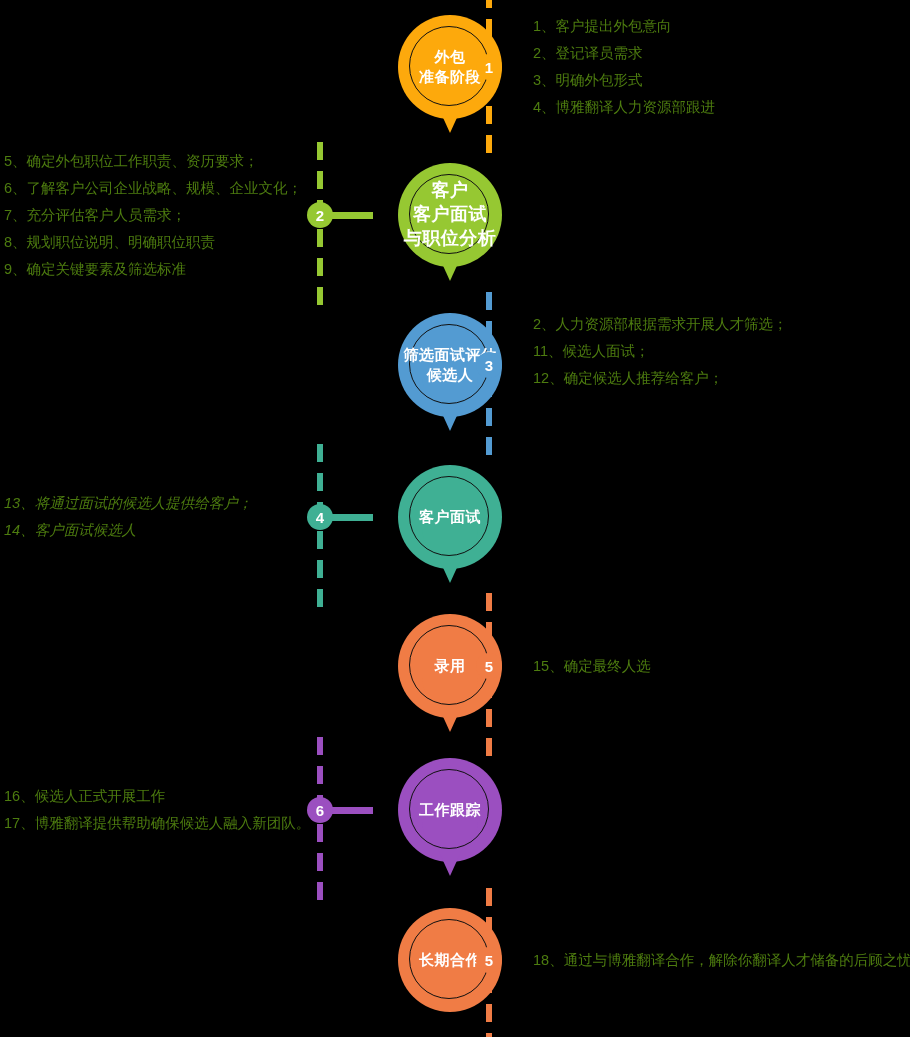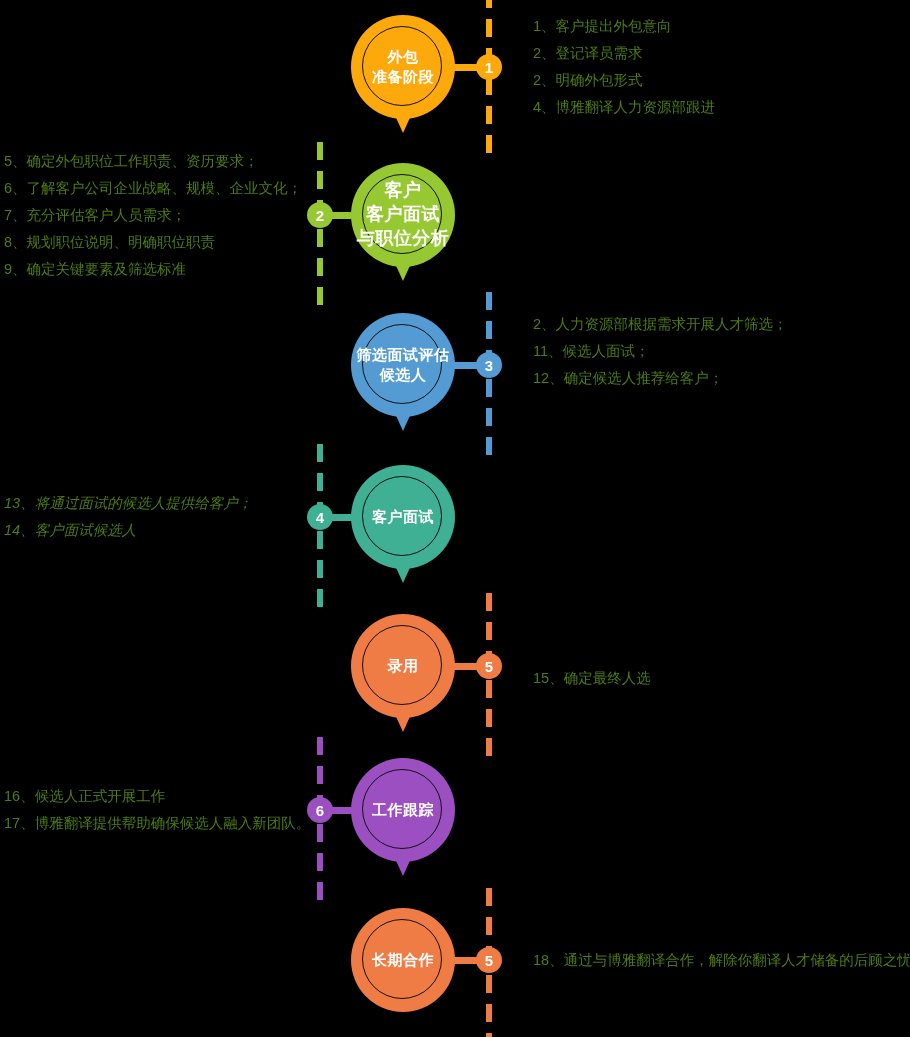--- a/index.html
+++ b/index.html
@@ -18,21 +18,21 @@
 
   
   .badge{
     position:absolute;width:26px;height:26px;border-radius:50%;
     color:#fff;font-size:15px;font-weight:bold;
     display:flex;align-items:center;justify-content:center;
     line-height:1;z-index:6;
   }
 
   
-  .pin{position:absolute;z-index:4;}
+  .pin{position:absolute;z-index:4;margin-left:47px;}
   .pin .disc{
     position:absolute;left:0;top:0;width:104px;height:104px;border-radius:50%;
   }
   .pin .tail{
     position:absolute;left:50%;top:74px;width:40px;height:44px;
     margin-left:-20px;
     clip-path:polygon(0 0,100% 0,50% 100%);
   }
   .pin .ring{
     position:absolute;left:11px;top:11px;width:80px;height:80px;
@@ -77,21 +77,21 @@
       <div class="cap" style="background: rgb(253, 169, 12);"></div>
       <div class="ring"></div>
       <div class="label">
         <span>外包</span>
         <span>准备阶段</span>
       </div>
     </div>
     <div class="desc right" style="top: 13px; left: 533px;">
       <p>1、客户提出外包意向</p>
       <p>2、登记译员需求</p>
-      <p>2、明确外包形式</p>
+      <p>3、明确外包形式</p>
       <p>4、博雅翻译人力资源部跟进</p>
     </div>
     <div class="rail" style="left: 317px; top: 142px; height: 155px;">
       <i style="background: rgb(150, 200, 50);"></i>
       <i style="background: rgb(150, 200, 50);"></i>
       <i style="background: rgb(150, 200, 50);"></i>
       <i style="background: rgb(150, 200, 50);"></i>
       <i style="background: rgb(150, 200, 50);"></i>
       <i style="background: rgb(150, 200, 50);"></i>
     </div>
@@ -175,21 +175,21 @@
     <div class="badge" style="background: rgb(240, 124, 69); left: 476px; top: 653px;">5</div>
     <div class="pin" style="left: 351px; top: 614px; width: 104px; height: 104px;">
       <div class="disc" style="background: rgb(240, 124, 69);"></div>
       <div class="tail" style="background: rgb(240, 124, 69);"></div>
       <div class="cap" style="background: rgb(240, 124, 69);"></div>
       <div class="ring"></div>
       <div class="label">
         <span>录用</span>
       </div>
     </div>
-    <div class="desc right" style="top: 652.5px; left: 533px; margin-top: 12px;">
+    <div class="desc right" style="top: 652.5px; left: 533px;">
       <p>15、确定最终人选</p>
     </div>
     <div class="rail" style="left: 317px; top: 737px; height: 160px;">
       <i style="background: rgb(155, 79, 192);"></i>
       <i style="background: rgb(155, 79, 192);"></i>
       <i style="background: rgb(155, 79, 192);"></i>
       <i style="background: rgb(155, 79, 192);"></i>
       <i style="background: rgb(155, 79, 192);"></i>
       <i style="background: rgb(155, 79, 192);"></i>
     </div>

